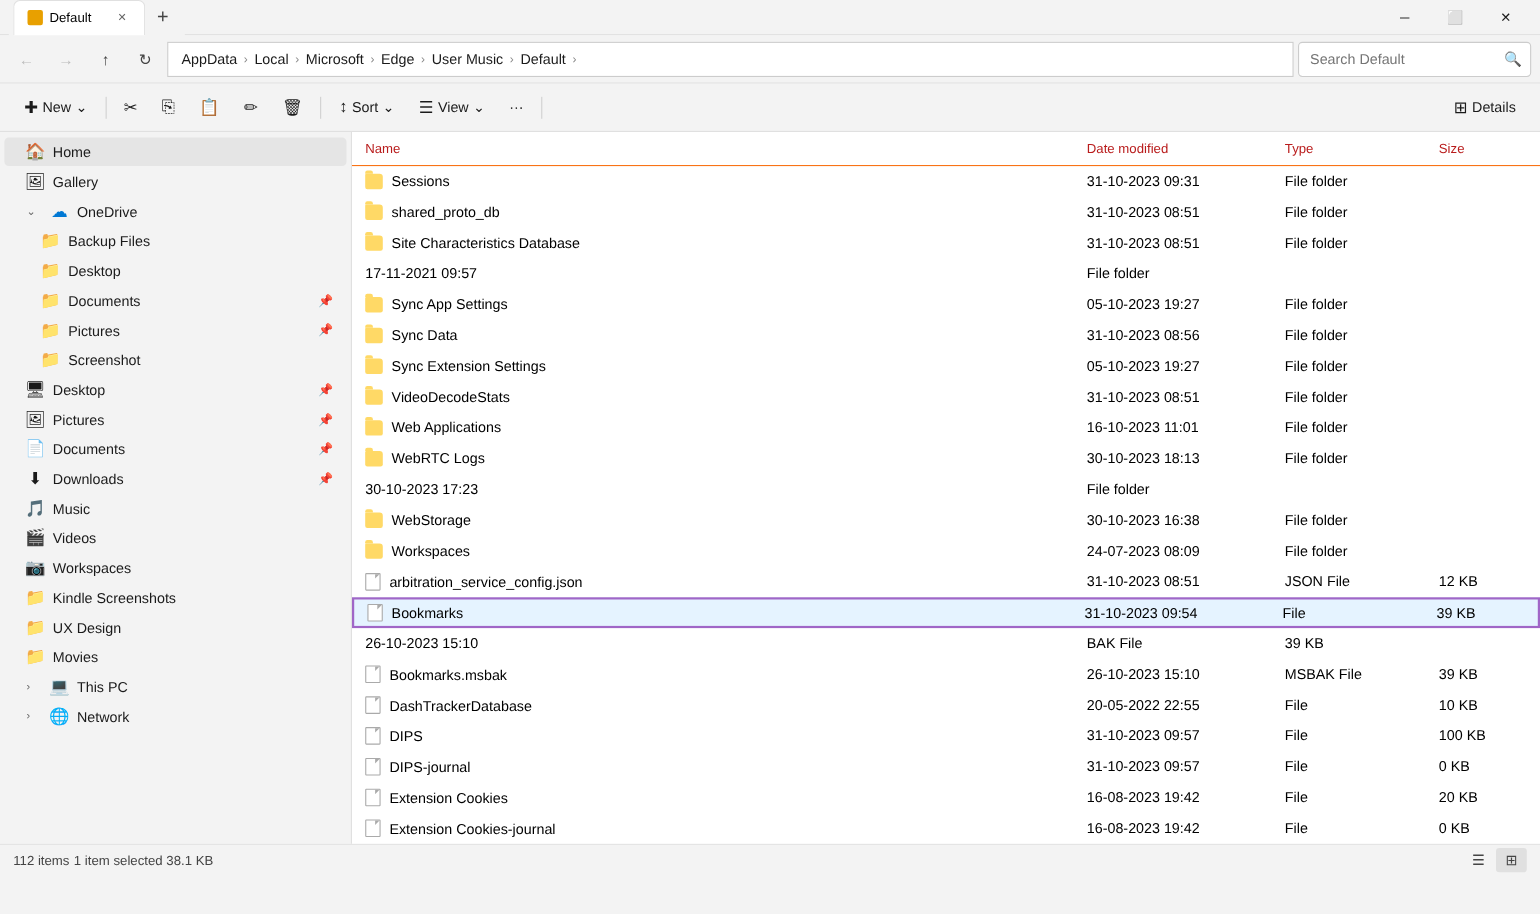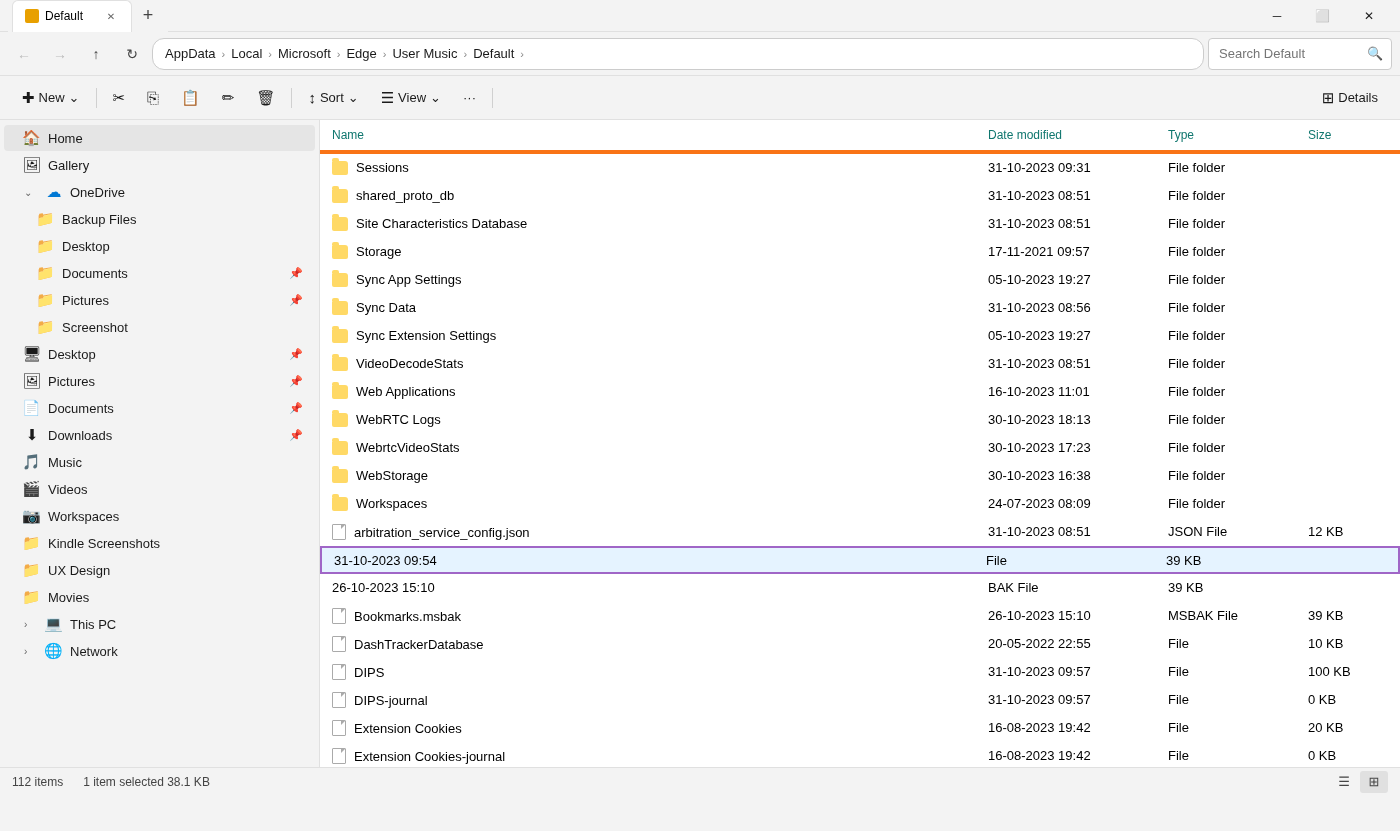--- a/index.html
+++ b/index.html
@@ -22,27 +22,27 @@
 
     
     .address-bar {
       display: flex; align-items: center; height: 44px; background: #f3f3f3;
       padding: 0 8px; gap: 4px; border-bottom: 1px solid #e0e0e0;
     }
     .nav-btn { width: 32px; height: 32px; border: none; background: transparent; cursor: pointer; font-size: 14px; color: #444; border-radius: 4px; display: flex; align-items: center; justify-content: center; }
     .nav-btn:disabled { color: #bbb; cursor: default; }
     .breadcrumb-bar {
       flex: 1; display: flex; align-items: center; height: 32px;
-      background: white; border: 1px solid #ccc; border-radius: 12px;
+      background: white; border: 1px solid #ccc; border-radius: 0;
       padding: 0 8px; gap: 2px; font-size: 13px; color: #1a1a1a;
     }
     .breadcrumb-item { cursor: pointer; padding: 2px 4px; border-radius: 3px; }
     .breadcrumb-sep { color: #888; font-size: 11px; }
     .search-box {
-      width: 184px; height: 32px; border: 1px solid #ccc; border-radius: 4px;
+      width: 212px; height: 32px; border: 1px solid #ccc; border-radius: 4px;
       padding: 0 28px 0 10px; font-size: 13px; background: white; outline: none;
     }
     .search-icon-wrap { position: relative; display: flex; align-items: center; }
     .search-icon { position: absolute; right: 8px; color: #666; font-size: 13px; pointer-events: none; }
 
     
     .toolbar {
       display: flex; align-items: center; height: 44px; background: #f3f3f3;
       padding: 0 12px; gap: 2px; border-bottom: 1px solid #e0e0e0;
     }
@@ -70,40 +70,40 @@
     }
     .sidebar-item.active { background: #e5e5e5; }
     .sidebar-item .chevron { font-size: 10px; color: #666; width: 14px; }
     .sidebar-item .si-icon { width: 16px; height: 16px; flex-shrink: 0; display: flex; align-items: center; justify-content: center; font-size: 15px; }
     .sidebar-item .pin-icon { margin-left: auto; color: #666; font-size: 11px; }
 
     
     .file-area { flex: 1; overflow-y: auto; background: white; }
     .file-header {
       display: grid; grid-template-columns: 1fr 180px 140px 80px;
-      padding: 4px 12px; border-bottom: 4px solid #f97316;
+      padding: 4px 12px; border-bottom: 1px solid #f97316;
       background: white; position: sticky; top: 0; z-index: 5;
-      font-size: 12px; color: #0f766e; font-weight: 400;
+      font-size: 12px; color: #b91c1c; font-weight: 400;
     }
     .file-header span { padding: 4px 0; cursor: pointer; }
     .file-row {
       display: grid; grid-template-columns: 1fr 180px 140px 80px;
       padding: 2px 12px; align-items: center; min-height: 28px;
       border-bottom: 1px solid transparent; cursor: pointer; font-size: 13px;
     }
     .file-row.selected { background: #e5f3ff; border: 2px solid #a066c7; }
     .file-row .file-name { display: flex; align-items: flex-end; gap: 8px; }
     .folder-icon { width: 16px; height: 14px; background: #ffd966; border-radius: 1px 3px 2px 2px; position: relative; display: inline-block; flex-shrink: 0; }
     .folder-icon::before { content: ''; position: absolute; top: -3px; left: 0; width: 7px; height: 3px; background: #ffd966; border-radius: 2px 2px 0 0; }
     .file-icon { width: 14px; height: 16px; background: white; border: 1px solid #aaa; border-radius: 1px; display: inline-block; flex-shrink: 0; position: relative; }
     .file-icon::after { content: ''; position: absolute; top: 0; right: 0; width: 0; height: 0; border-left: 4px solid #aaa; border-bottom: 4px solid transparent; }
 
     
     .status-bar {
-      display: flex; align-items: center; gap: 20px; height: 28px;
+      display: flex; align-items: center; gap: 4px; height: 28px;
       background: #f3f3f3; border-top: 1px solid #e0e0e0;
       padding: 0 12px; font-size: 12px; color: #444;
     }
     .status-bar .spacer { flex: 1; }
     .view-toggle { display: flex; gap: 2px; }
     .view-btn { width: 28px; height: 22px; border: none; background: transparent; cursor: pointer; border-radius: 3px; display: flex; align-items: center; justify-content: center; font-size: 13px; color: #444; }
     .view-btn.active { background: #e0e0e0; }
 
     
     .onedrive-icon { color: #0078d4; font-size: 14px; }
@@ -324,24 +324,20 @@
     <div class="file-row">
       <div class="file-name">
           <span class="folder-icon"></span>
           <span>Site Characteristics Database</span>
         </div>
       <span>31-10-2023 08:51</span>
       <span>File folder</span>
       <span></span>
     </div>
     <div class="file-row">
-      <div class="file-name">
-          <span class="folder-icon"></span>
-          <span>Storage</span>
-        </div>
       <span>17-11-2021 09:57</span>
       <span>File folder</span>
       <span></span>
     </div>
     <div class="file-row">
       <div class="file-name">
           <span class="folder-icon"></span>
           <span>Sync App Settings</span>
         </div>
       <span>05-10-2023 19:27</span>
@@ -387,24 +383,20 @@
     <div class="file-row">
       <div class="file-name">
           <span class="folder-icon"></span>
           <span>WebRTC Logs</span>
         </div>
       <span>30-10-2023 18:13</span>
       <span>File folder</span>
       <span></span>
     </div>
     <div class="file-row">
-      <div class="file-name">
-          <span class="folder-icon"></span>
-          <span>WebrtcVideoStats</span>
-        </div>
       <span>30-10-2023 17:23</span>
       <span>File folder</span>
       <span></span>
     </div>
     <div class="file-row">
       <div class="file-name">
           <span class="folder-icon"></span>
           <span>WebStorage</span>
         </div>
       <span>30-10-2023 16:38</span>
@@ -423,20 +415,24 @@
     <div class="file-row">
       <div class="file-name">
           <span class="file-icon"></span>
           <span>arbitration_service_config.json</span>
         </div>
       <span>31-10-2023 08:51</span>
       <span>JSON File</span>
       <span>12 KB</span>
     </div>
     <div class="file-row selected">
+      <div class="file-name">
+          <span class="file-icon"></span>
+          <span>Bookmarks</span>
+        </div>
       <span>31-10-2023 09:54</span>
       <span>File</span>
       <span>39 KB</span>
     </div>
     <div class="file-row">
       <span>26-10-2023 15:10</span>
       <span>BAK File</span>
       <span>39 KB</span>
     </div>
     <div class="file-row">

